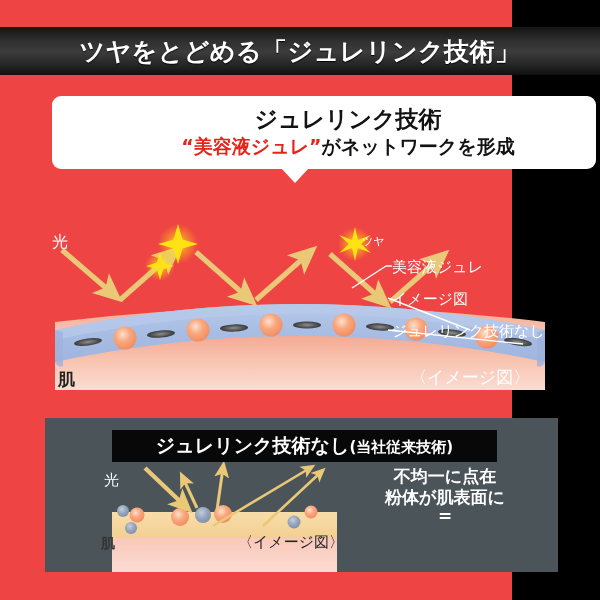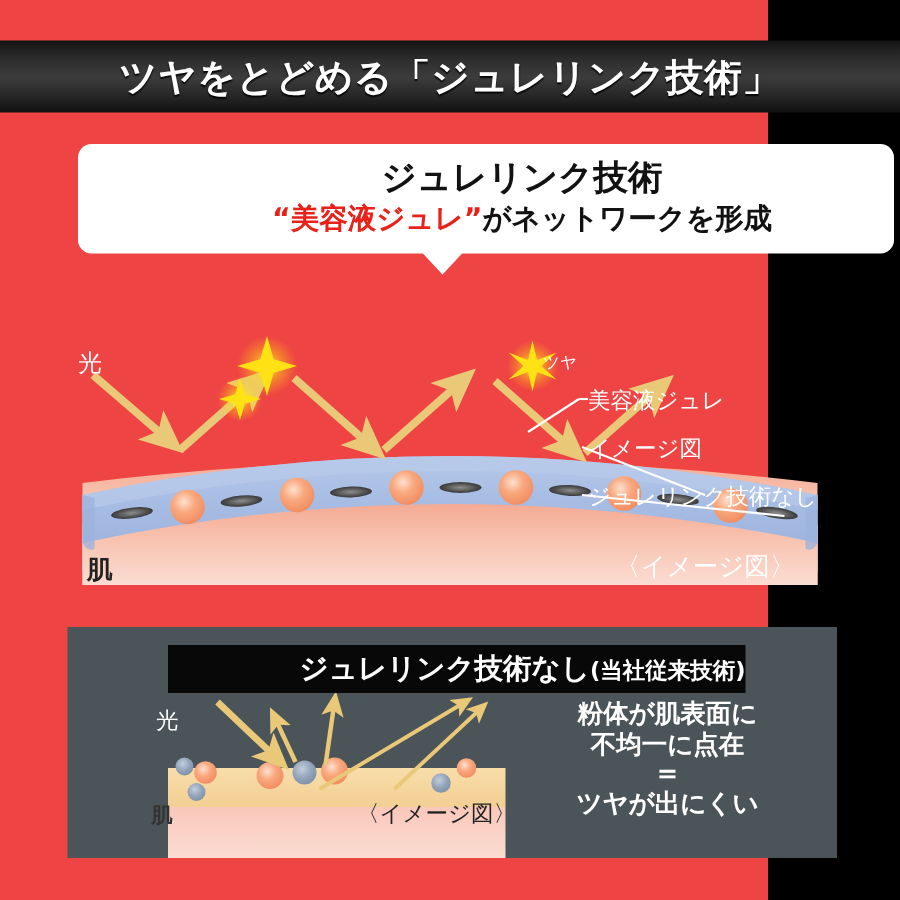--- a/index.html
+++ b/index.html
@@ -133,21 +133,21 @@
   }
   .lower-head {
     position: absolute;
     left: 112px;
     top: 430px;
     width: 385px;
     height: 32px;
     background: #080808;
     display: flex;
     align-items: center;
-    justify-content: flex-end;
+    justify-content: center;
   }
   .lower-head-text {
     font-size: 19px;
     font-weight: bold;
     color: #ffffff;
     white-space: nowrap;
   }
   .lower-head-text .small { font-size: 15px; }
 
   .lower-svg { position: absolute; left: 45px; top: 418px; }
@@ -338,19 +338,18 @@
 
   <div class="lower-head">
     <div class="lower-head-text"><span>ジュレリンク技術なし</span><span class="small">(当社従来技術)</span></div>
   </div>
 
   <div class="lbl lbl-hikari-bot">光</div>
   <div class="lbl lbl-hada-bot">肌</div>
   <div class="lbl lbl-image-bot">〈イメージ図〉</div>
 
   <div class="right-text">
+    <div>不均一に点在</div>
     <div>粉体が肌表面に</div>
-    <div>不均一に点在</div>
     <div class="eq">=</div>
-    <div>ツヤが出にくい</div>
   </div>
 
 </div>
 
 </body></html>

